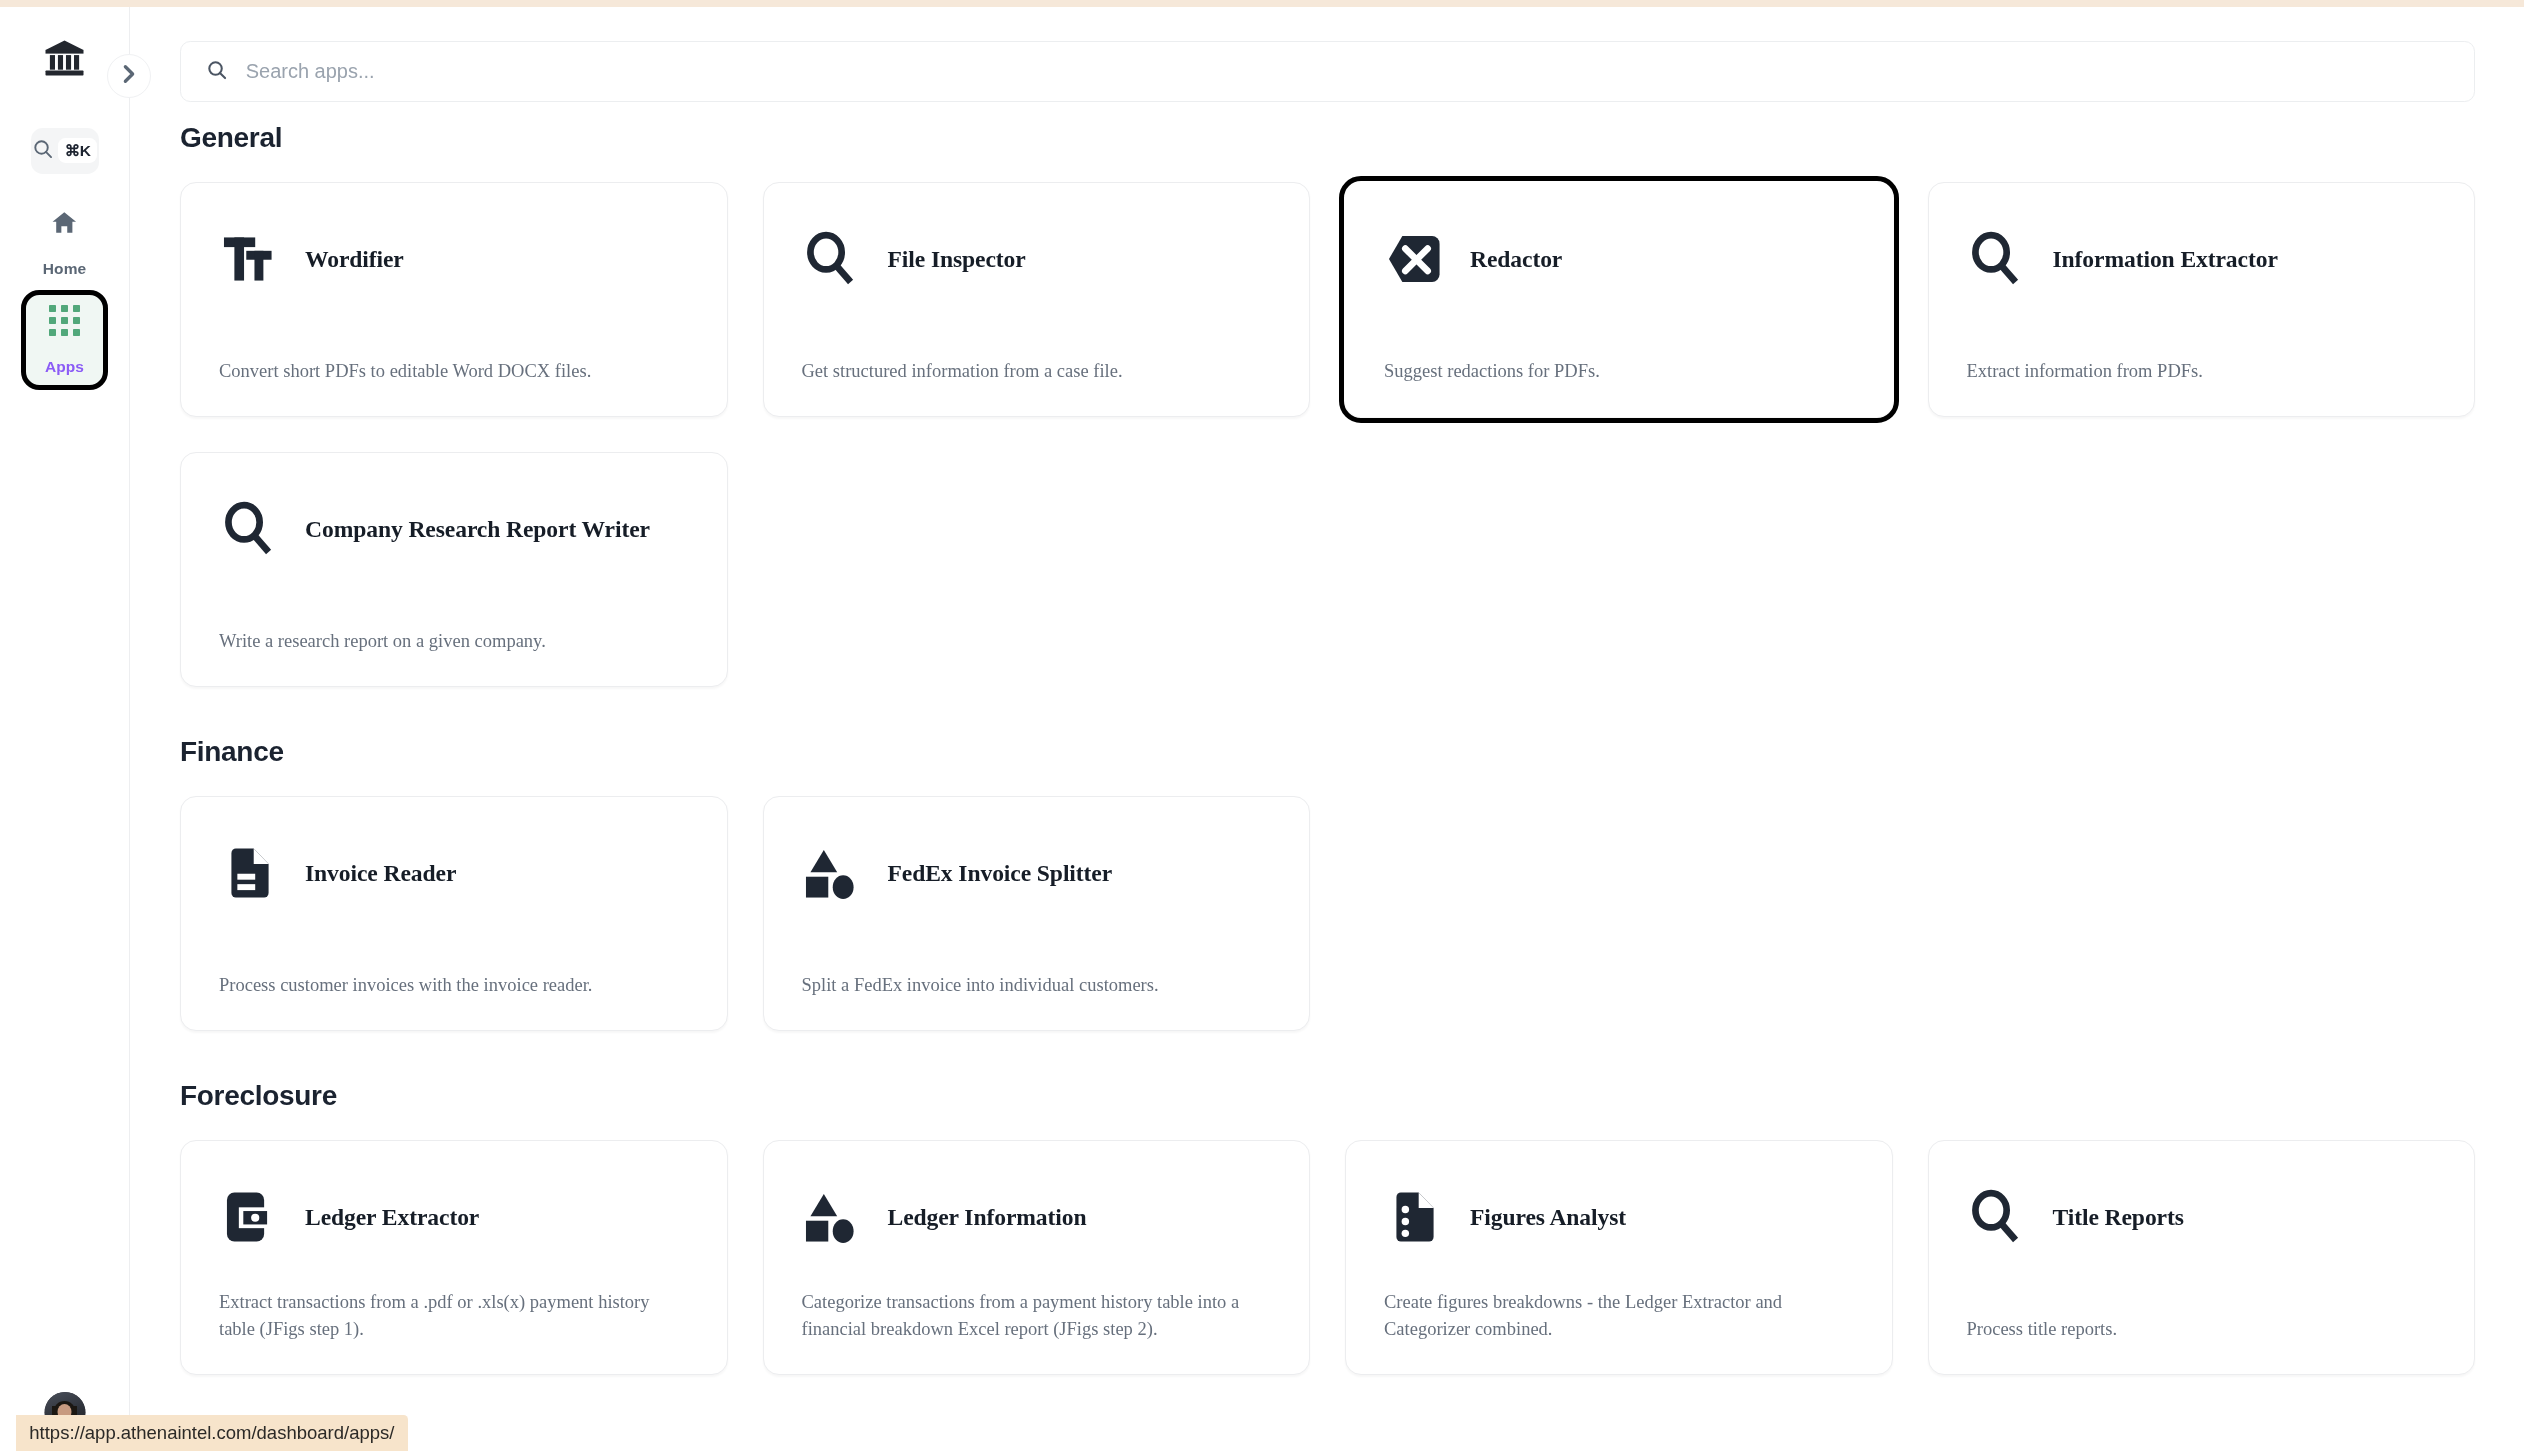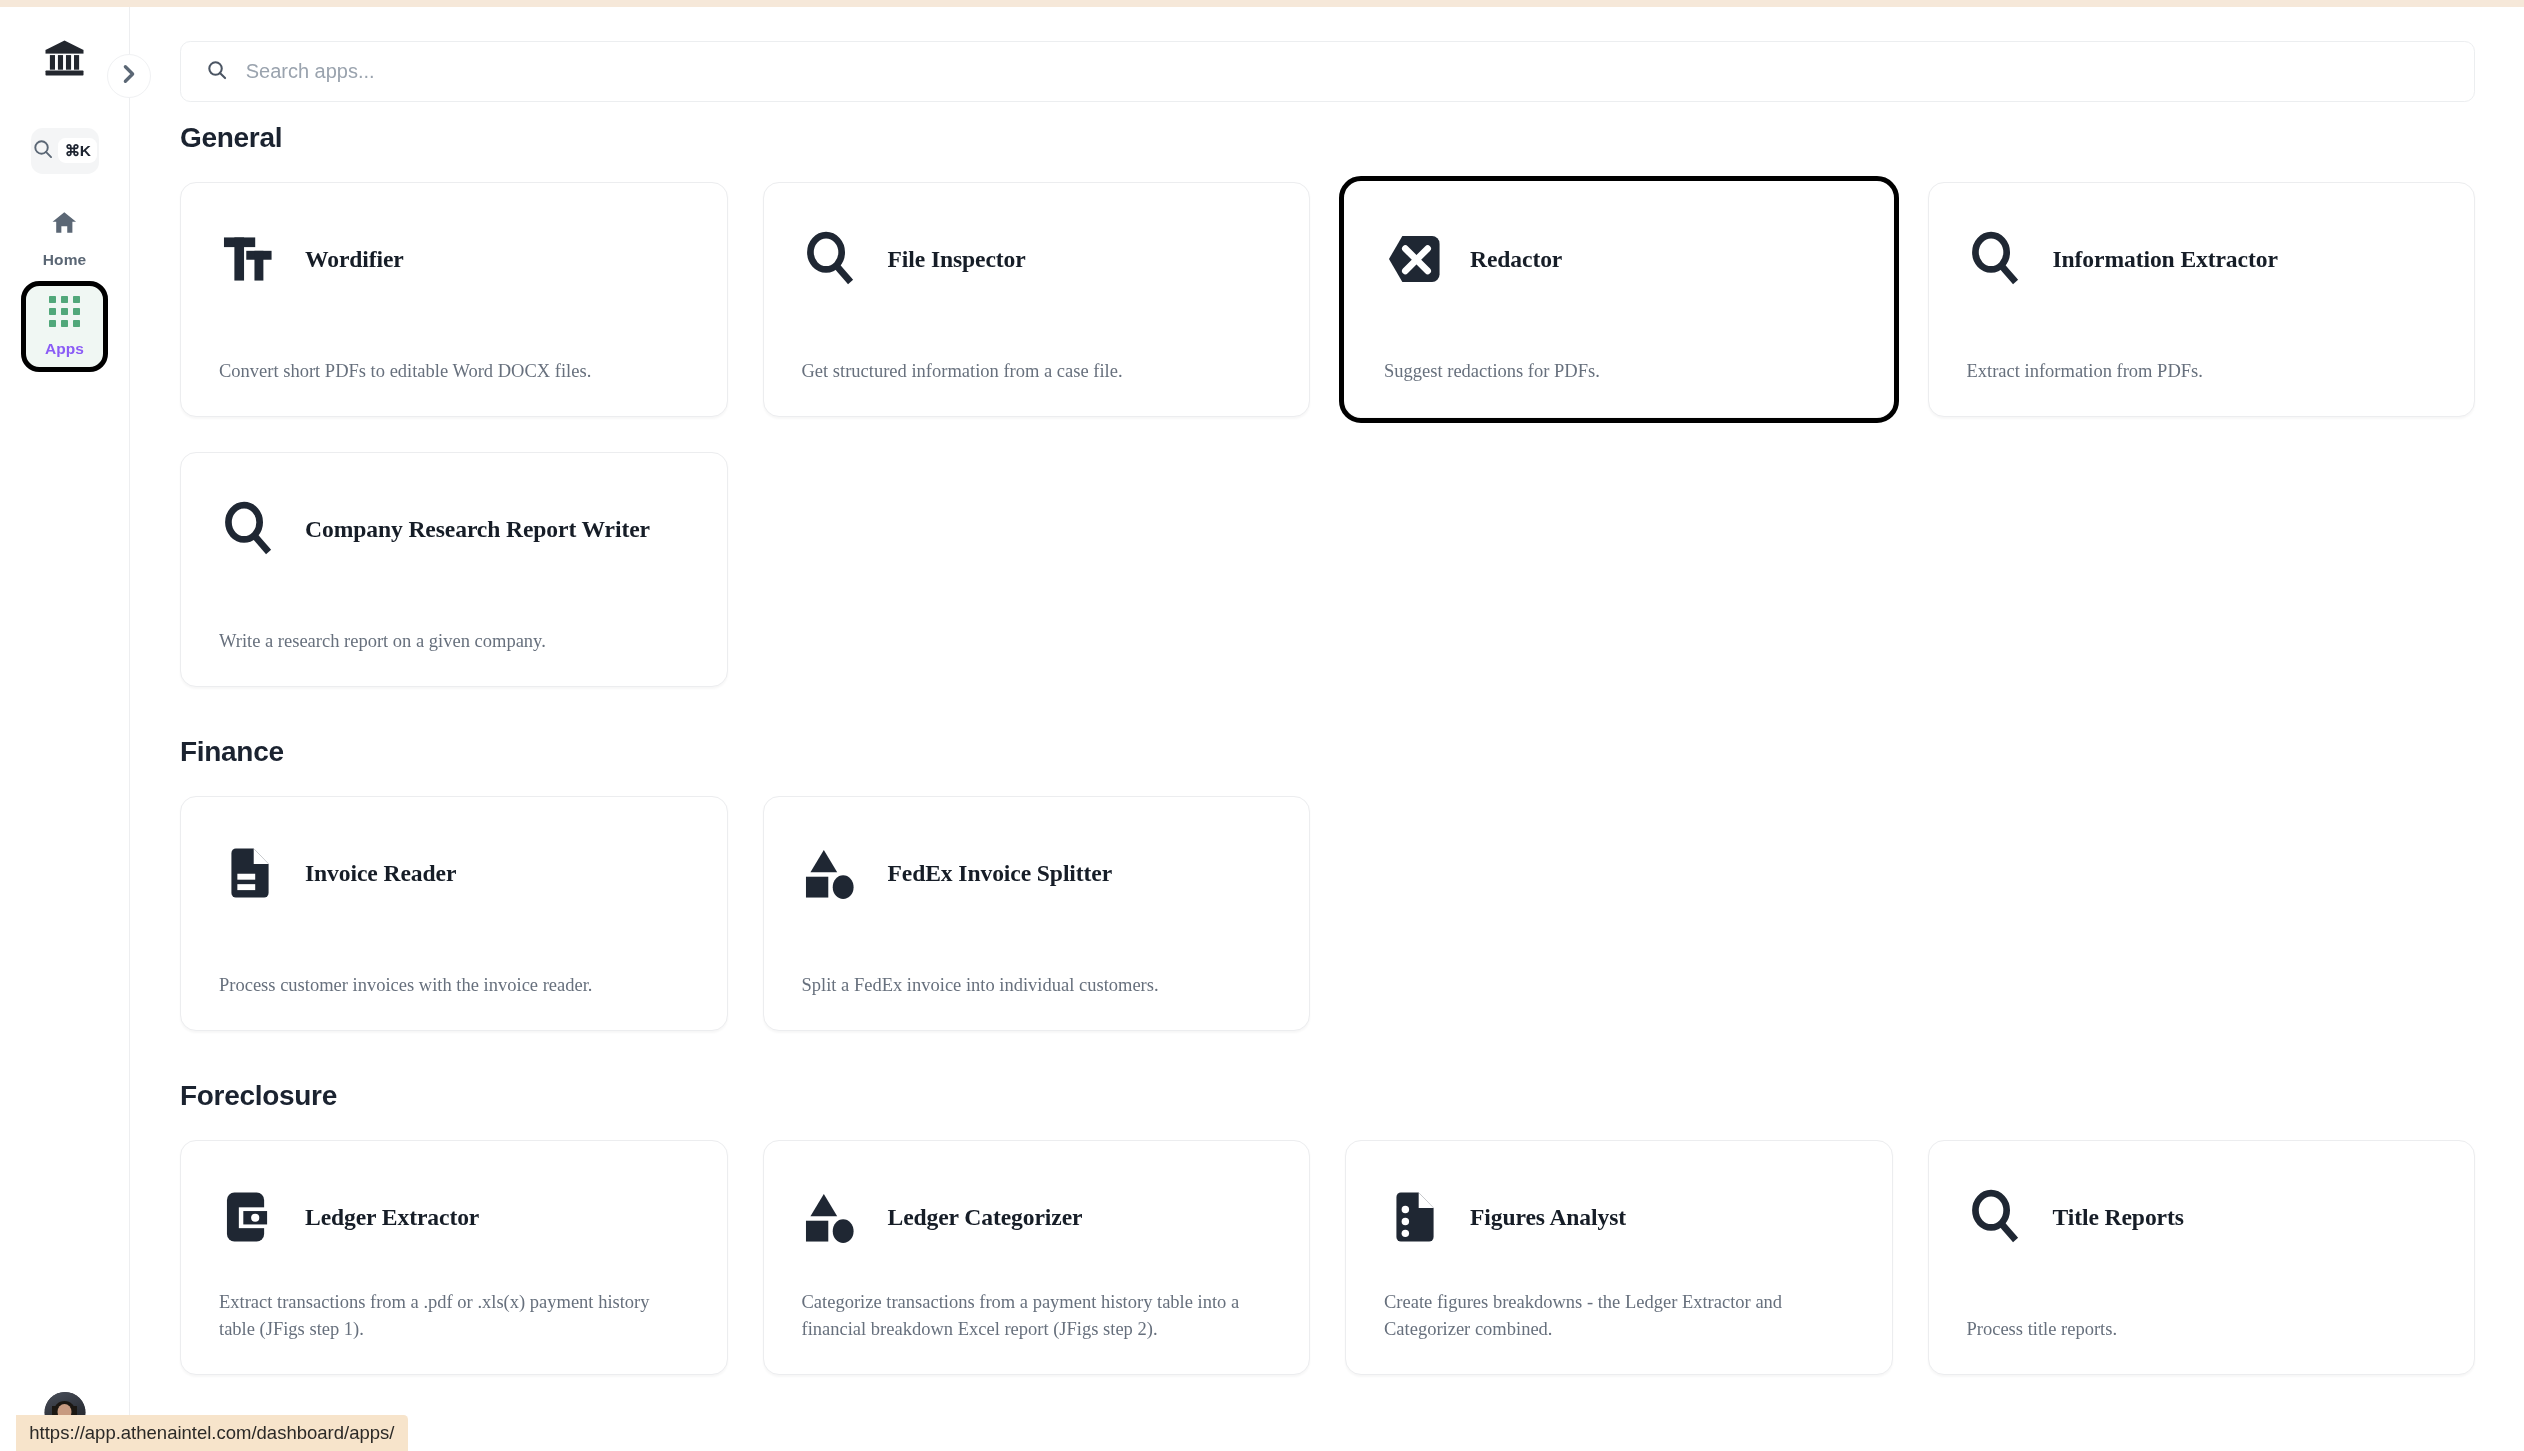--- a/index.html
+++ b/index.html
@@ -84,21 +84,21 @@
     letter-spacing: -0.4px;
   }
 
   .nav-item {
     width: 77px;
     padding: 10.3px 0 8.9px;
     border-radius: 13.3px;
     display: flex;
     flex-direction: column;
     align-items: center;
-    gap: 13px;
+    gap: 22px;
     cursor: pointer;
     margin-bottom: 7.4px;
     position: relative;
   }
   .nav-label {
     font-size: 15.5px;
     font-weight: 600;
     color: #5b6775;
     letter-spacing: 0.1px;
   }
@@ -447,21 +447,21 @@
             </div>
             <div class="app-card">
               <div class="card-head">
                 <span class="card-icon">
                   <svg width="58" height="58" viewBox="0 0 78 78">
       <polygon points="28,8 46,38 10,38" fill="#1f2733"></polygon>
       <rect x="4" y="44" width="30" height="28" fill="#1f2733"></rect>
       <ellipse cx="54" cy="58" rx="14" ry="16" fill="#1f2733"></ellipse>
     </svg>
                 </span>
-                <div class="card-title">Ledger Categorizer</div>
+                <div class="card-title">Ledger Information</div>
               </div>
               <div class="card-desc">Categorize transactions from a payment history table into a financial breakdown Excel report (JFigs step 2).</div>
             </div>
             <div class="app-card">
               <div class="card-head">
                 <span class="card-icon">
                   <svg width="58" height="58" viewBox="0 0 78 78">
       <path d="M14 12 a6 6 0 0 1 6 -6 H44 L64 27 V66 a6 6 0 0 1 -6 6 H20 a6 6 0 0 1 -6 -6 Z" fill="#1f2733"></path>
       <path d="M44 6 L64 27 H44 Z" fill="#ffffff"></path>
       <circle cx="26" cy="29" r="5" fill="#ffffff"></circle>

